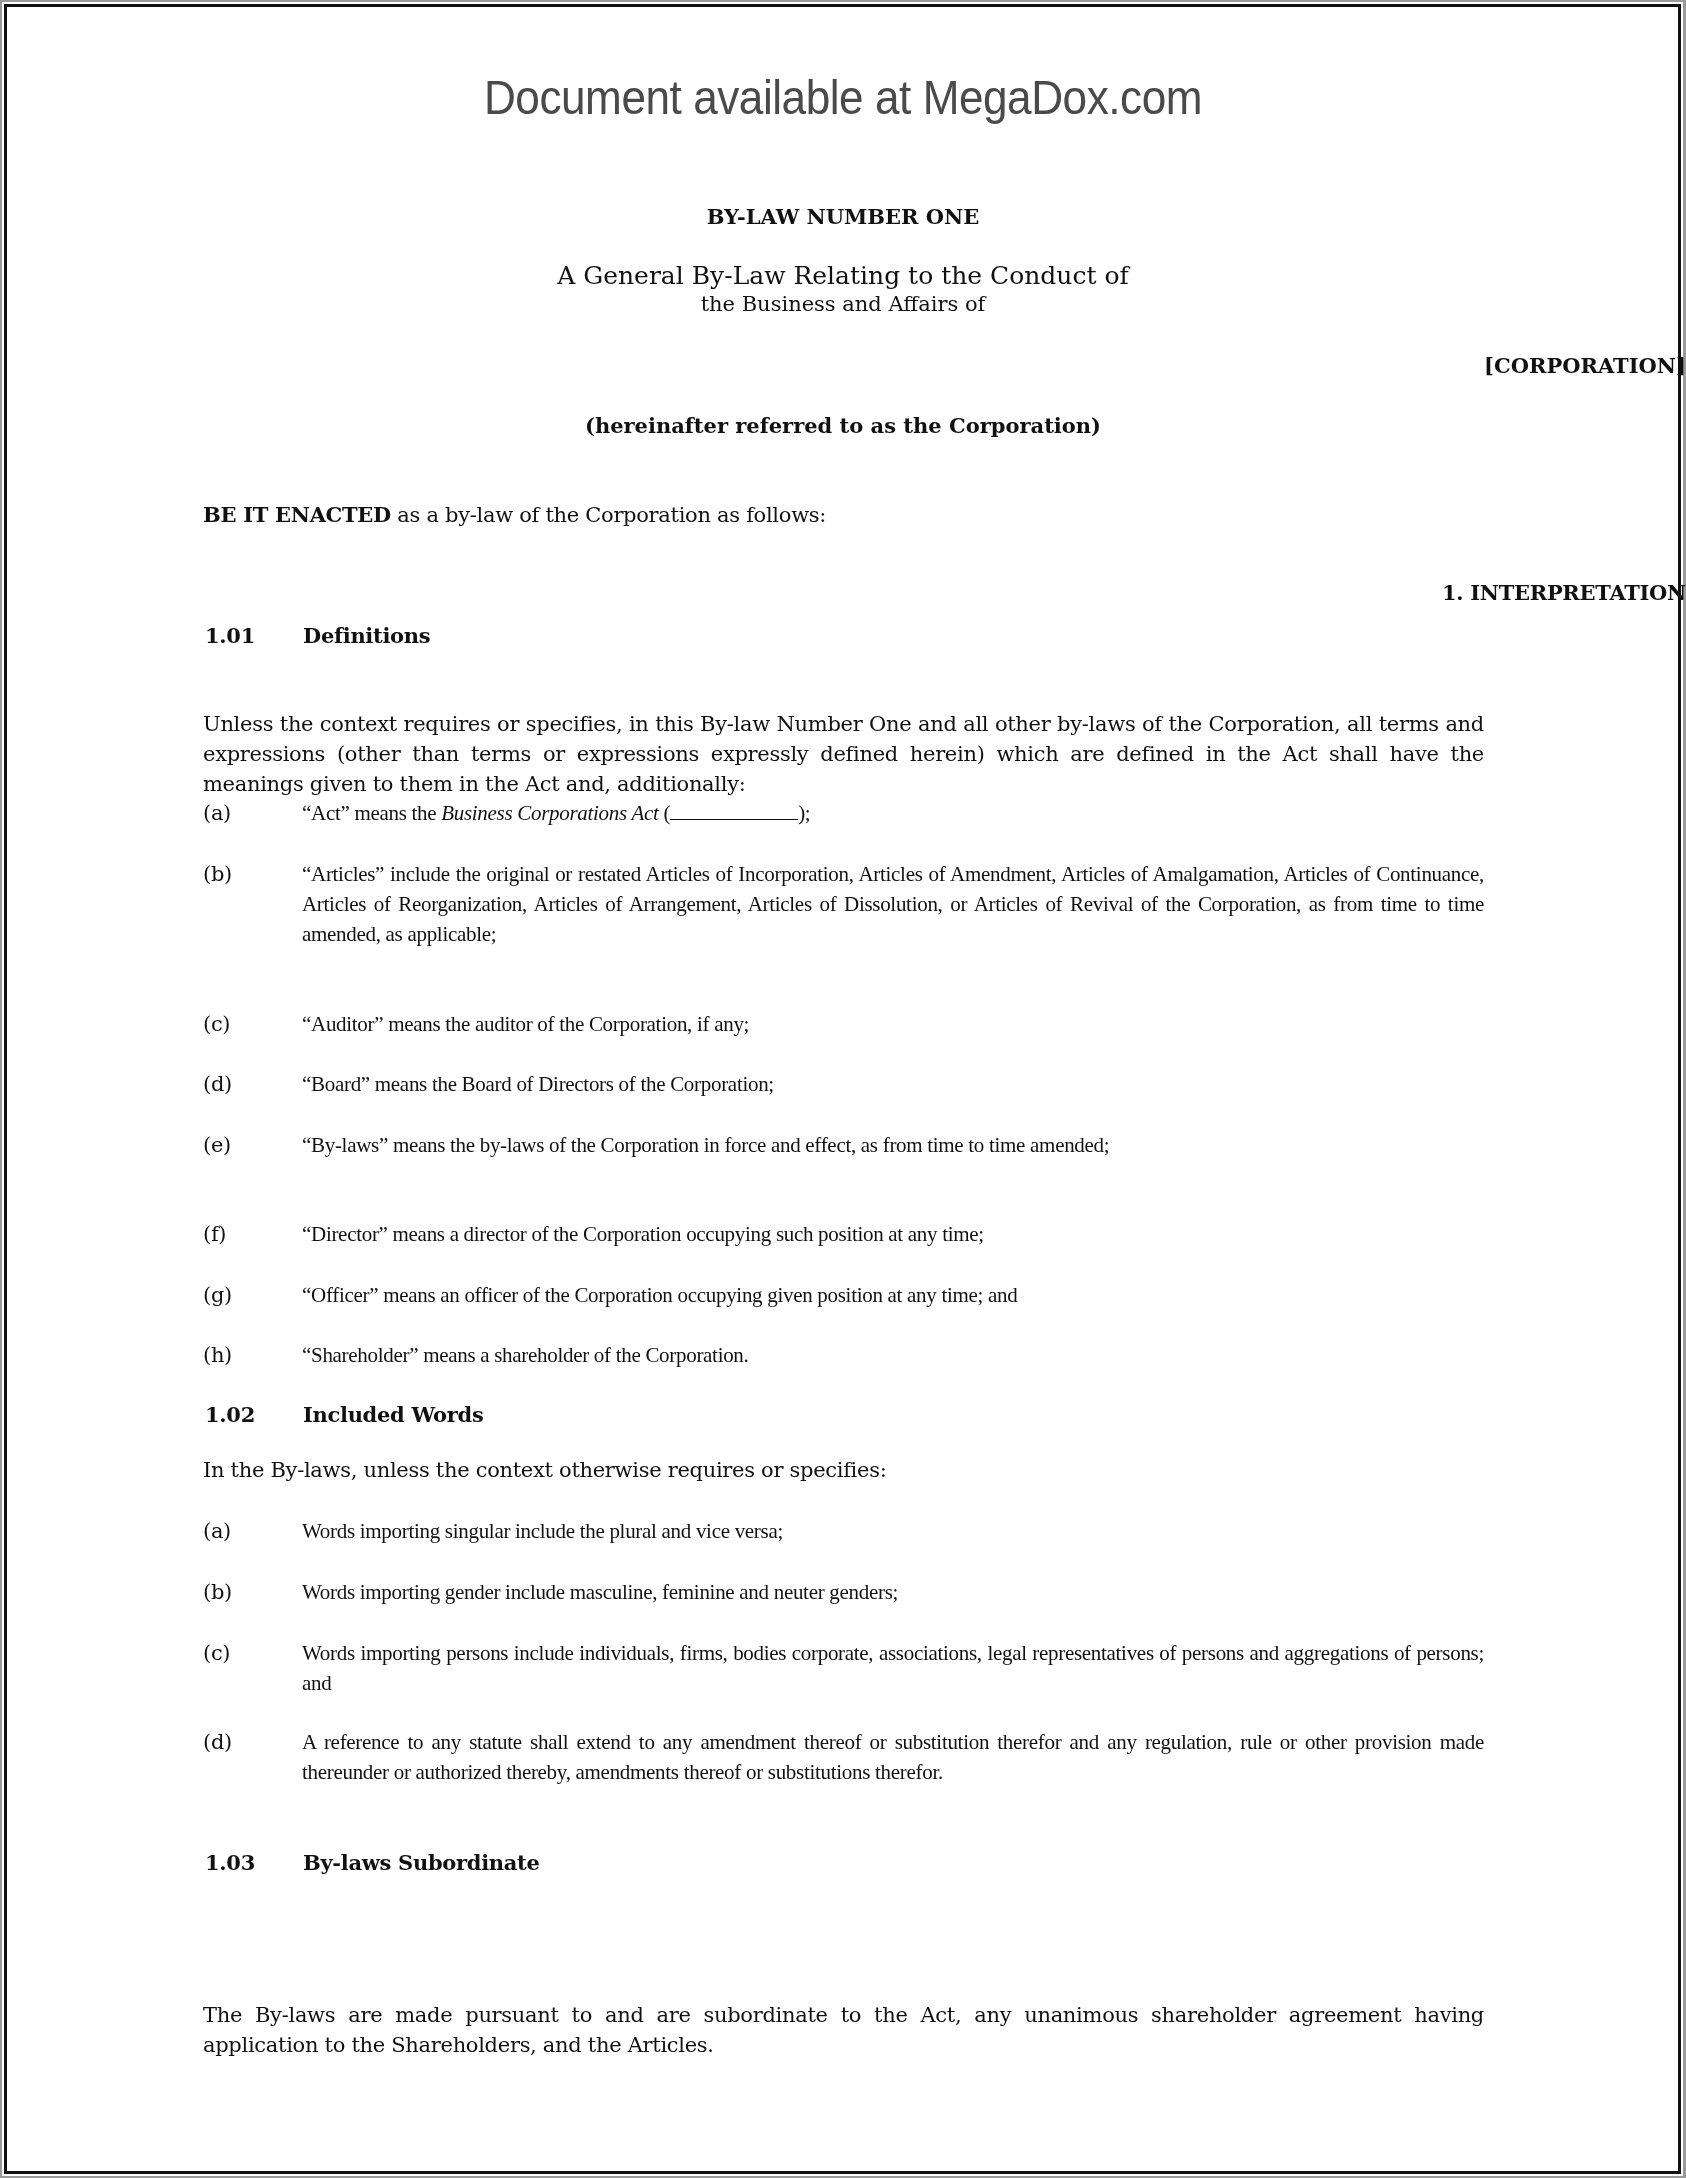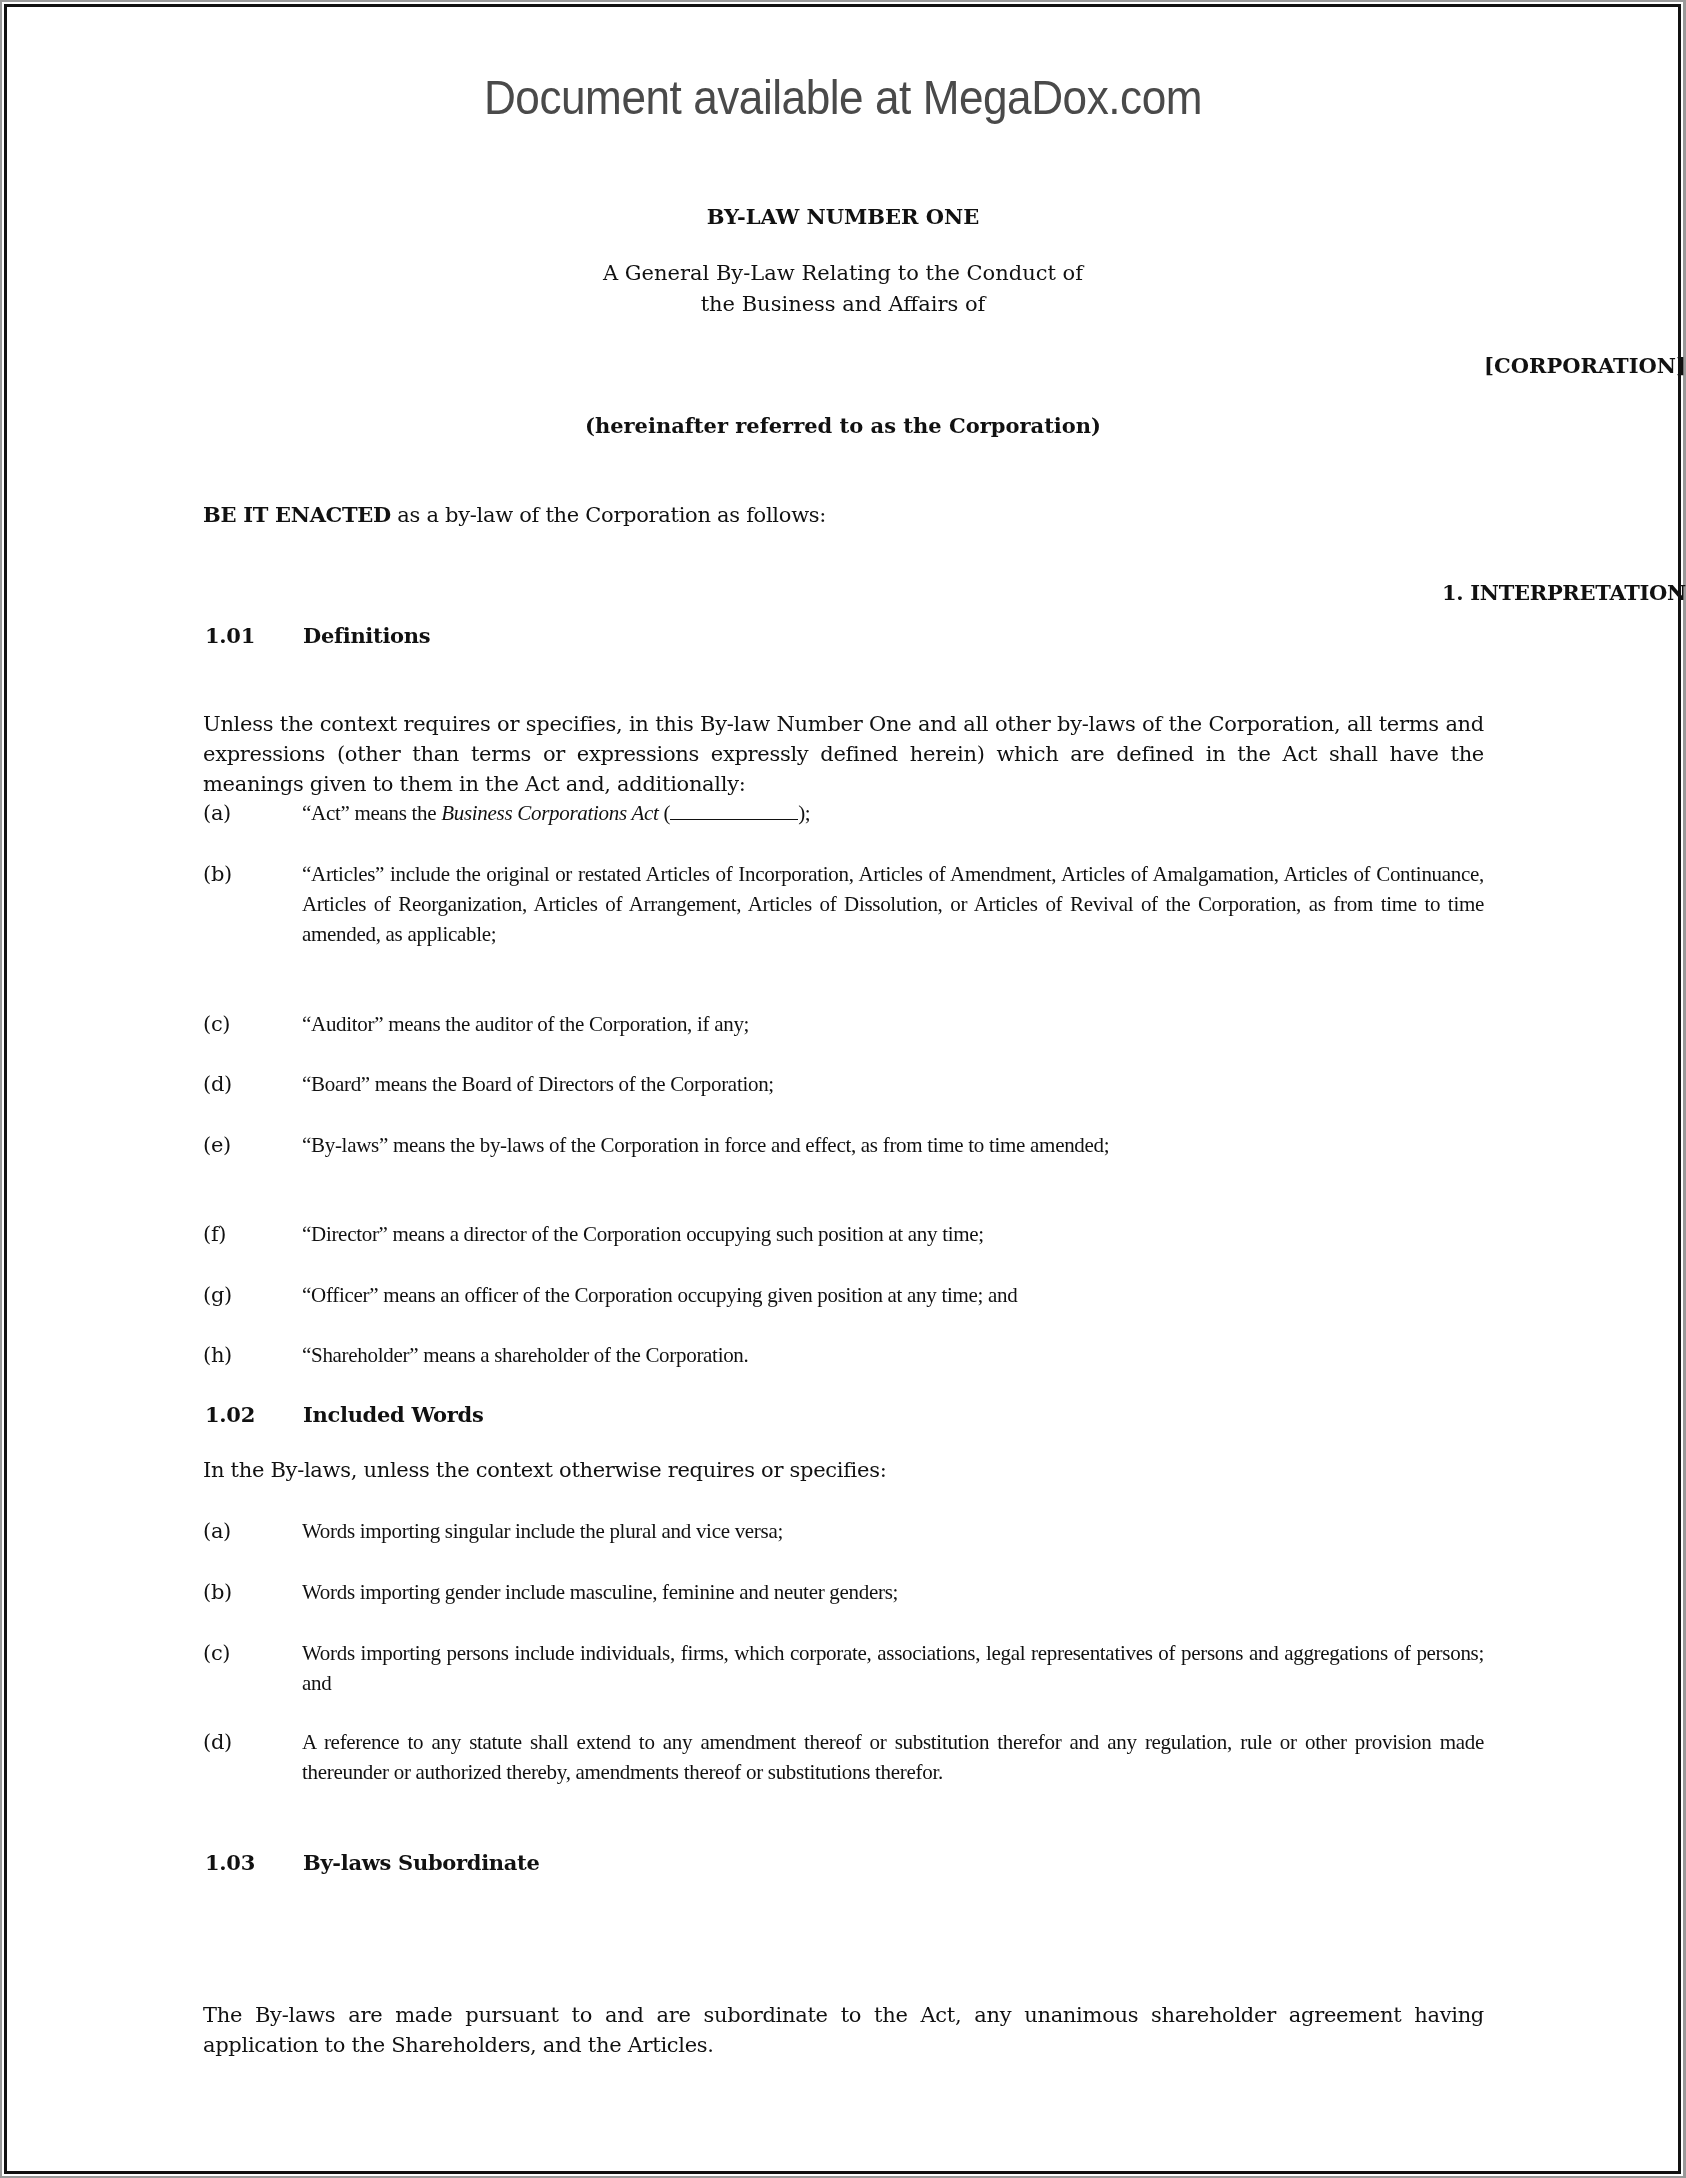--- a/index.html
+++ b/index.html
@@ -61,21 +61,21 @@
 <div class="frame">
   <div class="frame-inner"></div>
 </div>
 
 <div class="watermark">Document available at MegaDox.com</div>
 
 <div class="doc">
 
   <div class="line center b" style="top:204px; font-size:21px;">BY-LAW NUMBER ONE</div>
 
-  <div class="line center" style="top:261px; font-size:21px;">A General By-Law Relating to the Conduct of</div>
+  <div class="line center" style="top:261px; font-size:25px;">A General By-Law Relating to the Conduct of</div>
   <div class="line center" style="top:292px; font-size:21px;">the Business and Affairs of</div>
 
   <div class="line center b" style="top:353px; font-size:21px;text-align:right;">[CORPORATION]</div>
 
   <div class="line center b" style="top:413px; font-size:21px;">(hereinafter referred to as the Corporation)</div>
 
   <div class="line" style="top:502px; left:203px; font-size:21px; letter-spacing:-0.3px;">
     <span class="b">BE IT ENACTED</span><span> as a by-law of the Corporation as follows:</span>
   </div>
 
@@ -140,21 +140,21 @@
     <div class="txt">Words importing singular include the plural and vice versa;</div>
   </div>
 
   <div class="item" style="top:1577px;">
     <span class="lbl">(b)</span>
     <div class="txt">Words importing gender include masculine, feminine and neuter genders;</div>
   </div>
 
   <div class="item" style="top:1638px;">
     <span class="lbl">(c)</span>
-    <div class="txt">Words importing persons include individuals, firms, which corporate, associations, legal representatives of persons and aggregations of persons; and</div>
+    <div class="txt">Words importing persons include individuals, firms, bodies corporate, associations, legal representatives of persons and aggregations of persons; and</div>
   </div>
 
   <div class="item" style="top:1727px;">
     <span class="lbl">(d)</span>
     <div class="txt">A reference to any statute shall extend to any amendment thereof or substitution therefor and any regulation, rule or other provision made thereunder or authorized thereby, amendments thereof or substitutions therefor.</div>
   </div>
 
   <div class="heading" style="top:1848px;">
     <span class="num b">1.03</span>
     <span class="ttl">By-laws Subordinate</span>

